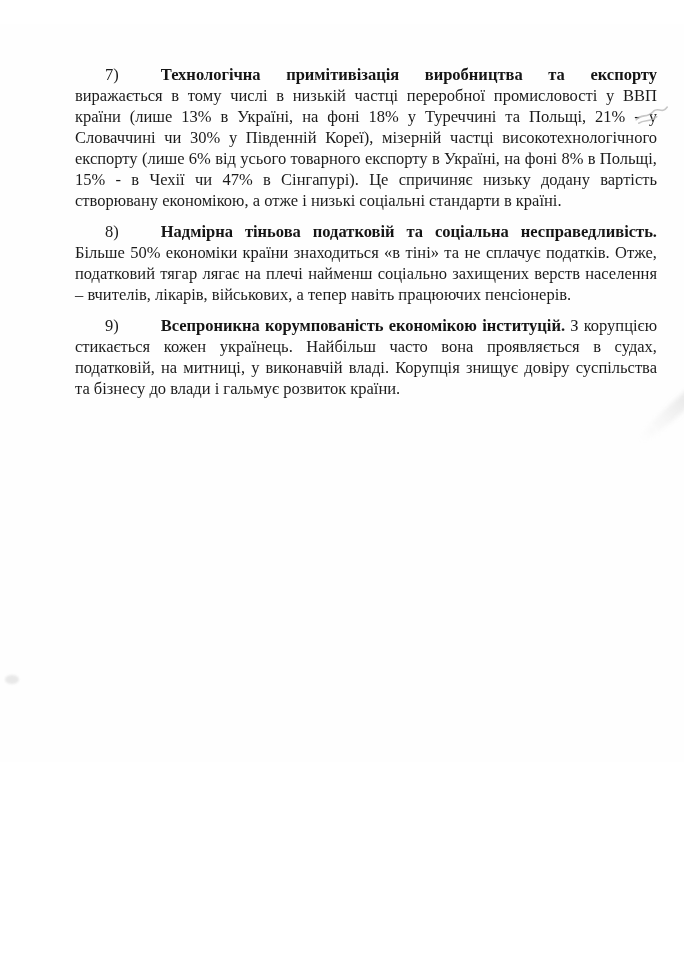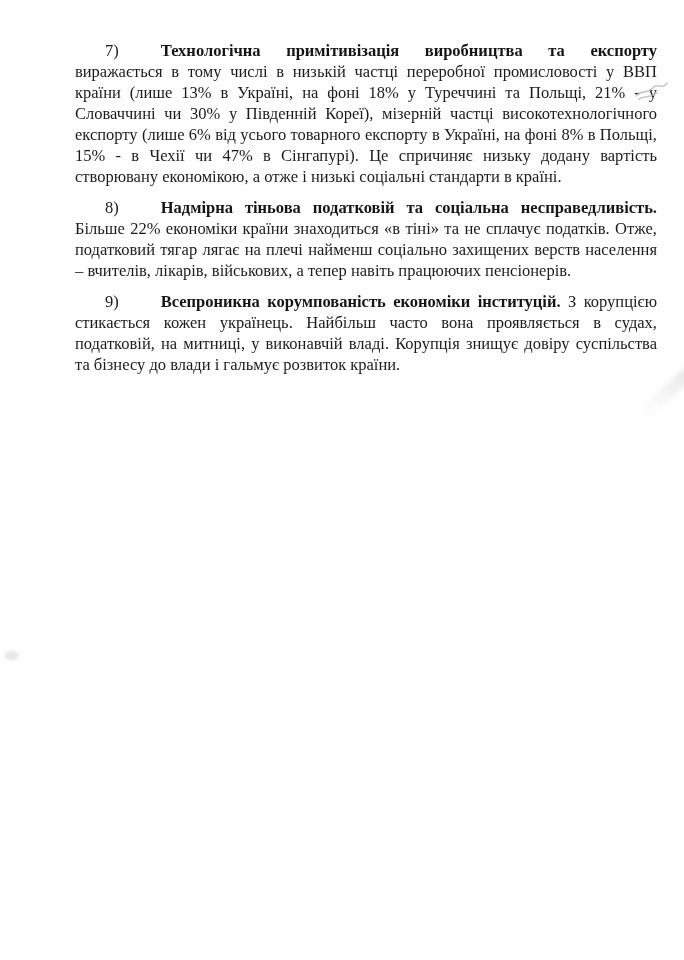--- a/index.html
+++ b/index.html
@@ -8,20 +8,21 @@
     background: #ffffff;
   }
   .page {
     position: relative;
     width: 684px;
     height: 738px;
     background: #fefefe;
     overflow: hidden;
     font-family: "Liberation Serif", serif;
     color: #1b1b1b;
+    margin-top: 24px;
   }
   .content {
     position: absolute;
     left: 75px;
     top: 40px;
     width: 582px;
     font-size: 16.5px;
     line-height: 21px;
     text-align: justify;
   }
@@ -85,25 +86,25 @@
 
 <div class="page">
 
   <div class="content">
 
     <p class="para">
       <span class="num">7)</span><span class="tab"></span><b>Технологічна примітивізація виробництва та експорту</b> <span>виражається в тому числі в низькій частці переробної промисловості у ВВП країни (лише 13% в Україні, на фоні 18% у Туреччині та Польщі, 21% - у Словаччині чи 30% у Південній Кореї), мізерній частці високотехнологічного експорту (лише 6% від усього товарного експорту в Україні, на фоні 8% в Польщі, 15% - в Чехії чи 47% в Сінгапурі). Це спричиняє низьку додану вартість створювану економікою, а отже і низькі соціальні стандарти в країні.</span>
     </p>
 
     <p class="para">
-      <span class="num">8)</span><span class="tab"></span><b>Надмірна тіньова податковій та соціальна несправедливість.</b> <span>Більше 22% економіки країни знаходиться «в тіні» та не сплачує податків. Отже, податковий тягар лягає на плечі найменш соціально захищених верств населення – вчителів, лікарів, військових, а тепер навіть працюючих пенсіонерів.</span>
+      <span class="num">8)</span><span class="tab"></span><b>Надмірна тіньова податковій та соціальна несправедливість.</b> <span>Більше 50% економіки країни знаходиться «в тіні» та не сплачує податків. Отже, податковий тягар лягає на плечі найменш соціально захищених верств населення – вчителів, лікарів, військових, а тепер навіть працюючих пенсіонерів.</span>
     </p>
 
     <p class="para">
-      <span class="num">9)</span><span class="tab"></span><b>Всепроникна корумпованість економіки інституцій.</b> <span>З корупцією стикається кожен українець. Найбільш часто вона проявляється в судах, податковій, на митниці, у виконавчій владі. Корупція знищує довіру суспільства та бізнесу до влади і гальмує розвиток країни.</span>
+      <span class="num">9)</span><span class="tab"></span><b>Всепроникна корумпованість економікою інституцій.</b> <span>З корупцією стикається кожен українець. Найбільш часто вона проявляється в судах, податковій, на митниці, у виконавчій владі. Корупція знищує довіру суспільства та бізнесу до влади і гальмує розвиток країни.</span>
     </p>
 
   </div>
 
   <div class="footer">4</div>
 
   <svg class="scribble" width="32" height="26" viewBox="0 0 32 26">
     <path d="M1,20 C6,12 11,18 17,9 C21,4 26,11 30,3 M4,23 C10,18 15,21 21,14" fill="none" stroke="#b5b5b5" stroke-width="1.6" stroke-linecap="round"></path>
   </svg>
 

